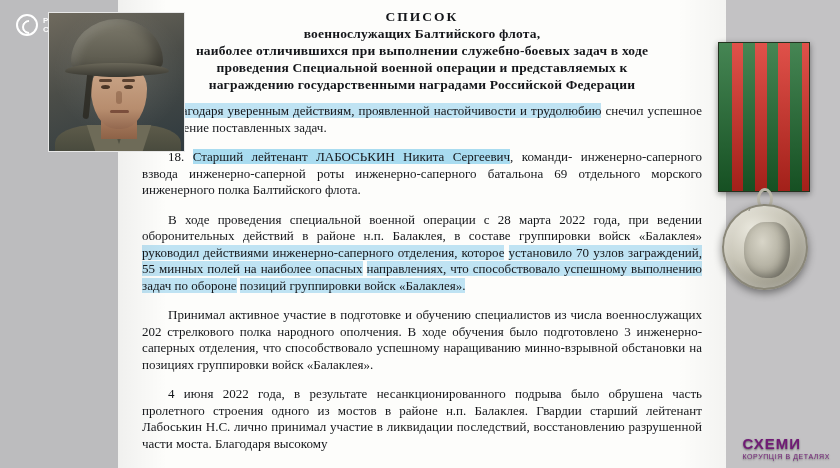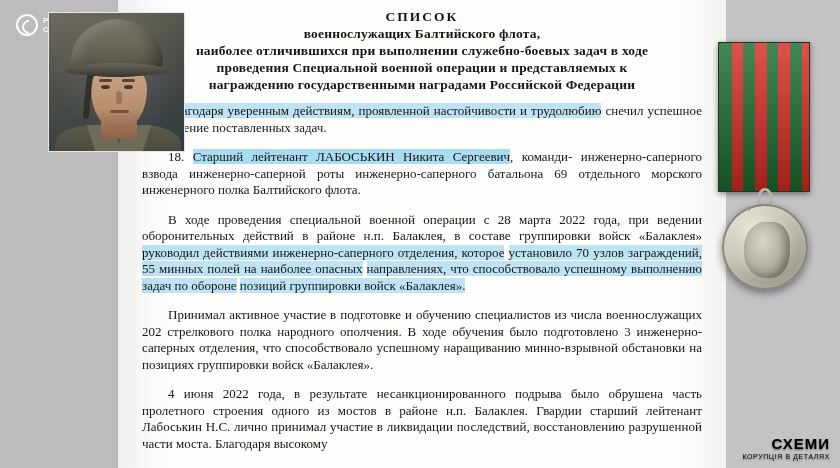--- a/index.html
+++ b/index.html
@@ -254,22 +254,21 @@
     font-family: "Liberation Sans", sans-serif;
     font-size: 5px;
     color: rgba(60,58,50,.75);
   }
 
   
   .watermark {
     position: absolute;
     right: 10px;
     bottom: 8px;
-    text-align: right;
-    color: #000000;
+    color: #701a75;
     font-family: "Liberation Sans", sans-serif;
     text-shadow: 0 1px 2px rgba(0,0,0,.5);
   }
   .wm-main { font-size: 15px; font-weight: bold; letter-spacing: 1px; }
   .wm-sub { font-size: 7px; letter-spacing: .6px; opacity: .95; margin-top: 1px; }
 </style>
 </head>
 <body>
 
 <div id="stage">

